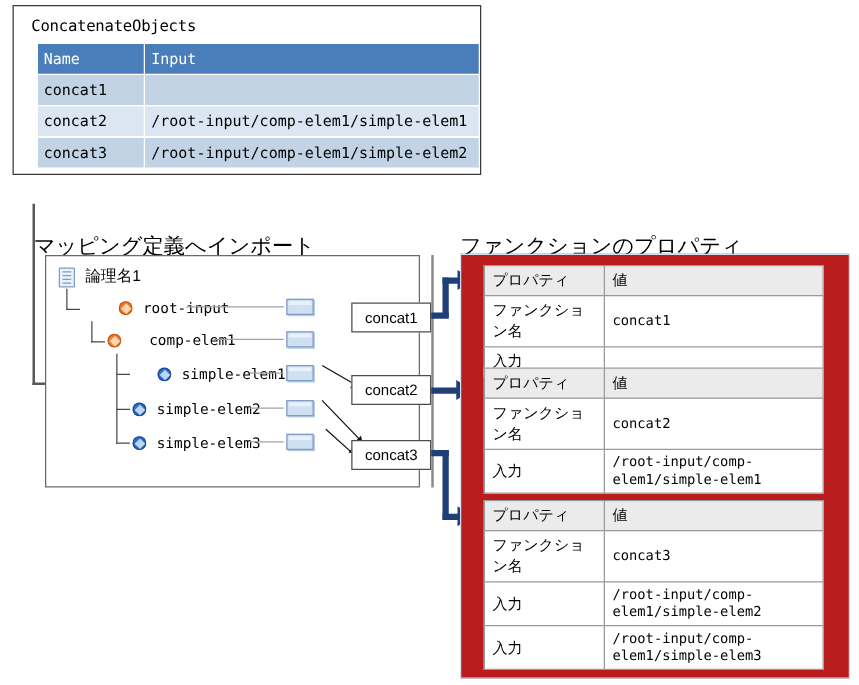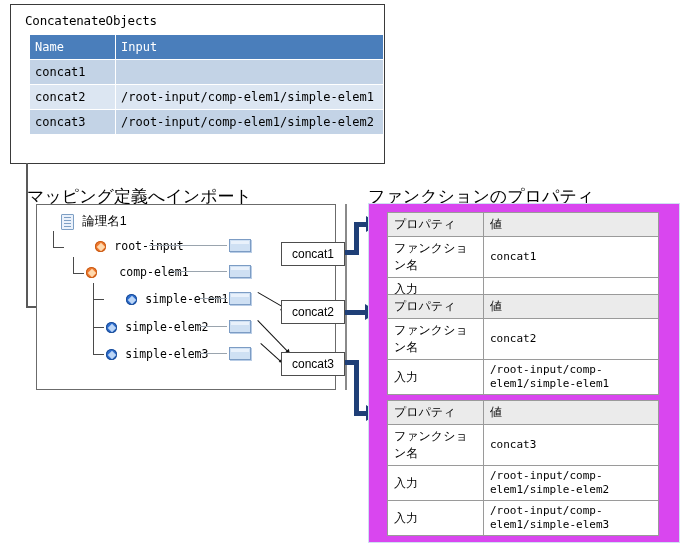--- a/index.html
+++ b/index.html
@@ -4,21 +4,21 @@
 <style>
   html,body{margin:0;padding:0;background:#ffffff;}
   body{width:687px;height:548px;position:relative;overflow:hidden;
        font-family:"Liberation Sans","DejaVu Sans",sans-serif;color:#000;}
 
   
   .abs{position:absolute;}
   .mono{font-family:"DejaVu Sans Mono","Liberation Mono",monospace;}
 
   
-  #concat-box{left:10px;top:4px;width:375px;height:160px;
+  #concat-box{left:10px;top:4px;width:375px;height:136px;
       border:1px solid #3a3a3a;background:#fff;box-sizing:border-box;}
   #concat-title{left:14px;top:8px;font-size:12.5px;letter-spacing:-.2px;}
   #concat-table{left:18px;top:29px;width:355px;border-collapse:collapse;
       table-layout:fixed;font-size:12px;}
   #concat-table th,#concat-table td{
       border:1px solid #ffffff;padding:2px 5px;height:20px;
       font-weight:normal;text-align:left;vertical-align:middle;
       white-space:nowrap;overflow:hidden;}
   #concat-table th{background:#4a7ebb;color:#ffffff;}
   #concat-table col.c-name{width:86px;}
@@ -81,21 +81,21 @@
   .diag{position:absolute;transform-origin:0 0;height:1px;background:#111;}
   .diag-head{position:absolute;width:0;height:0;
       border-top:5px solid transparent;border-bottom:5px solid transparent;
       border-left:8px solid #111;}
 
   
   #bus{left:345px;top:204px;width:2px;height:186px;background:#8a8a8a;}
 
   
   #props-panel{left:368px;top:203px;width:312px;height:340px;
-      background:#d946ef;border:1px solid #cfe0f2;box-sizing:border-box;}
+      background:#b91c1c;border:1px solid #cfe0f2;box-sizing:border-box;}
   .ptable{position:absolute;border-collapse:collapse;width:272px;left:18px;
       font-size:12px;background:#fff;table-layout:fixed;}
   .ptable td,.ptable th{border:1px solid #9a9a9a;padding:3px 6px;
       font-weight:normal;text-align:left;vertical-align:middle;}
   .ptable th{background:#ebebeb;}
   .ptable col.c1{width:96px;}
   .ptable .val{font-family:"DejaVu Sans Mono","Liberation Mono",monospace;
       font-size:11px;line-height:14px;}
 </style>
 </head>
@@ -133,21 +133,21 @@
 
 <div class="abs" id="link-left"></div>
 <div class="abs" id="link-left-h"></div>
 <div class="abs" id="link-left-arrow"></div>
 
 <div class="abs caption" id="cap-tree">マッピング定義へインポート</div>
 <div class="abs caption" id="cap-props">ファンクションのプロパティ</div>
 
 <div class="abs" id="tree-box">
 
-  <div class="tnode" style="left:24px;top:8px;">
+  <div class="tnode" style="left:10px;top:8px;">
     <span class="ico ico-doc"></span>
     <span class="jlabel" style="margin-left:5px;">論理名1</span>
   </div>
 
   <div class="tline" style="left:16px;top:26px;width:1px;height:17px;"></div>
   <div class="tline" style="left:16px;top:42px;width:11px;height:1px;"></div>
 
   <div class="tnode" style="left:29px;top:34px;padding-left:29px;">
     <span class="ico ico-comp"></span>
     <span class="tlabel" style="margin-left:5px;">root-input</span>

